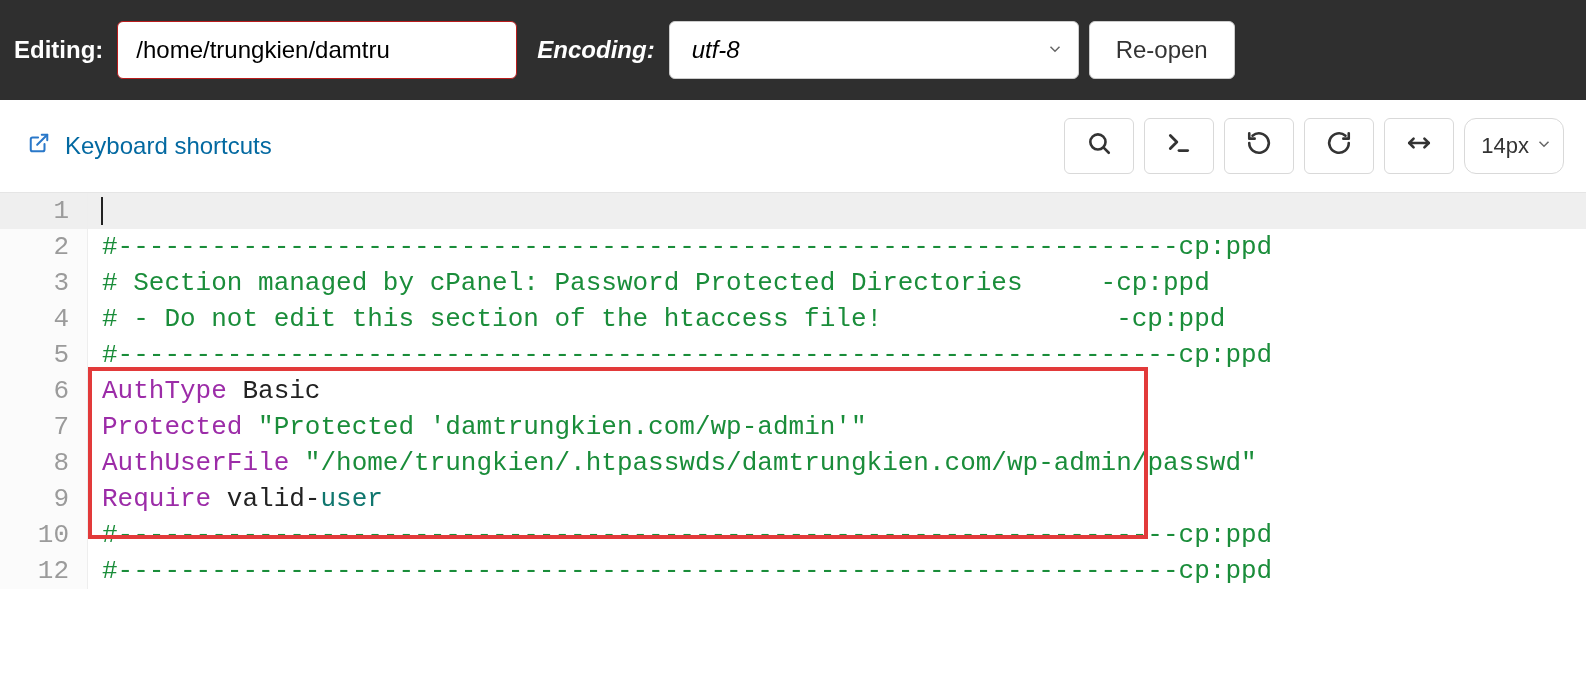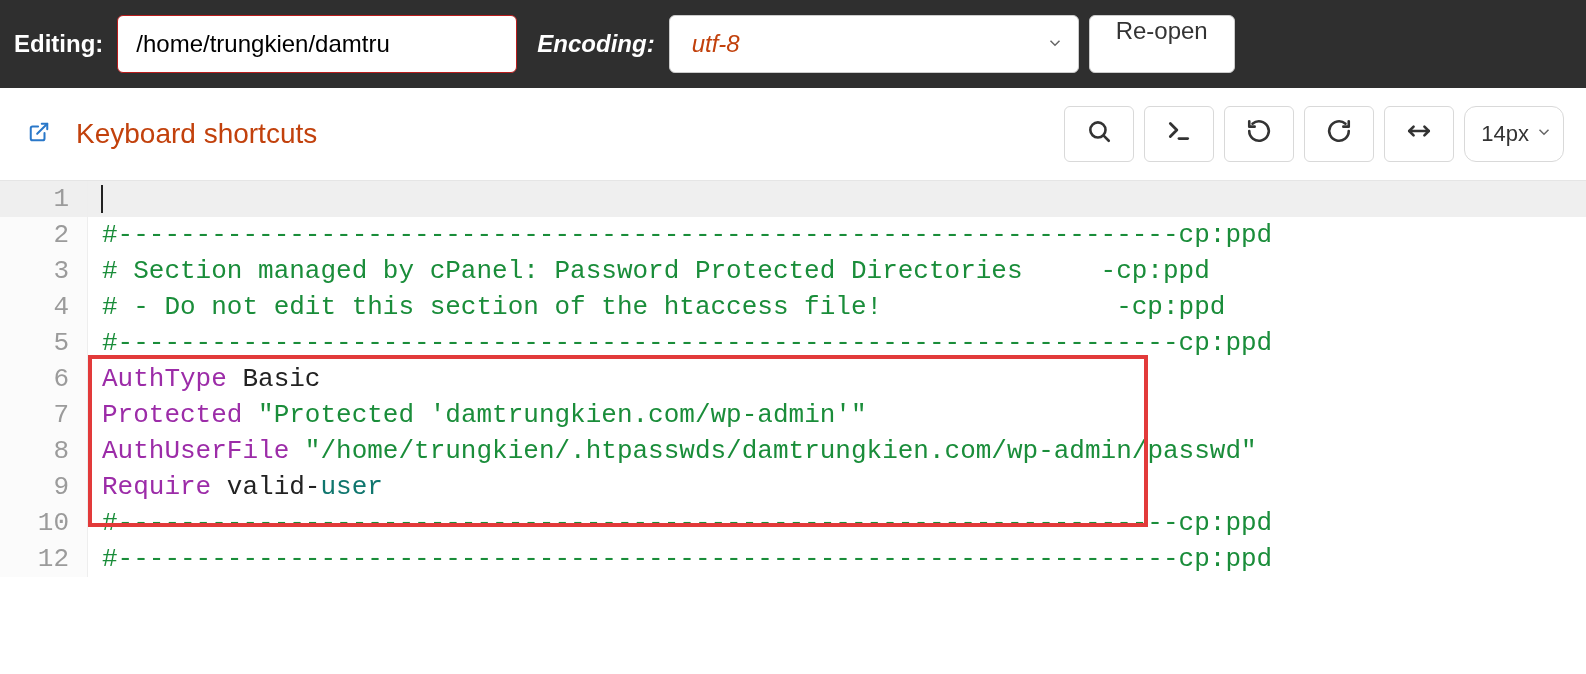--- a/index.html
+++ b/index.html
@@ -9,21 +9,21 @@
     width: 1586px;
     background: #fff;
     color: #333;
   }
   .topbar {
     background: #2f2f2f;
     display: flex;
     align-items: center;
     padding: 10px 14px;
     gap: 10px;
-    height: 88px;
+    height: 100px;
   }
   .toplabel {
     color: #fff;
     font-weight: 700;
     font-size: 24px;
     margin-right: 4px;
   }
   .file-input {
     background: #fff;
     border: 1px solid #b91c1c;
@@ -39,55 +39,56 @@
     position: relative;
     background: #fff;
     border: 1px solid #ccc;
     border-radius: 6px;
     height: 58px;
     width: 410px;
     font-size: 24px;
     padding: 0 36px 0 22px;
     display: flex;
     align-items: center;
-    color: #c2410c;
+    color: #000000;
     font-weight: 500;
   }
   .encoding-select .chev {
     position: absolute;
     right: 14px;
     top: 50%;
     transform: translateY(-50%);
     pointer-events: none;
   }
   .btn {
     background: #fff;
     border: 1px solid #ccc;
     border-radius: 6px;
     height: 58px;
     padding: 1px 26px;
     font-size: 24px;
     display: inline-flex;
+    align-items: center;
     justify-content: center;
     color: #333;
     cursor: pointer;
   }
   .secondbar {
     display: flex;
     align-items: center;
     justify-content: space-between;
     padding: 18px 22px 18px 28px;
     border-bottom: 1px solid #e5e5e5;
   }
   .kb-link {
-    color: #c2410c;
-    font-size: 28px;
-    display: inline-flex;
-    align-items: center;
-    gap: 26px;
+    color: #0369a1;
+    font-size: 24px;
+    display: inline-flex;
+    align-items: center;
+    gap: 15px;
     text-decoration: none;
   }
   .kb-link svg { width: 22px; height: 22px; }
   .tool-group { display: flex; gap: 10px; align-items: center; }
   .icon-btn {
     background: #fff;
     border: 1px solid #d9d9d9;
     border-radius: 6px;
     height: 56px;
     min-width: 70px;

